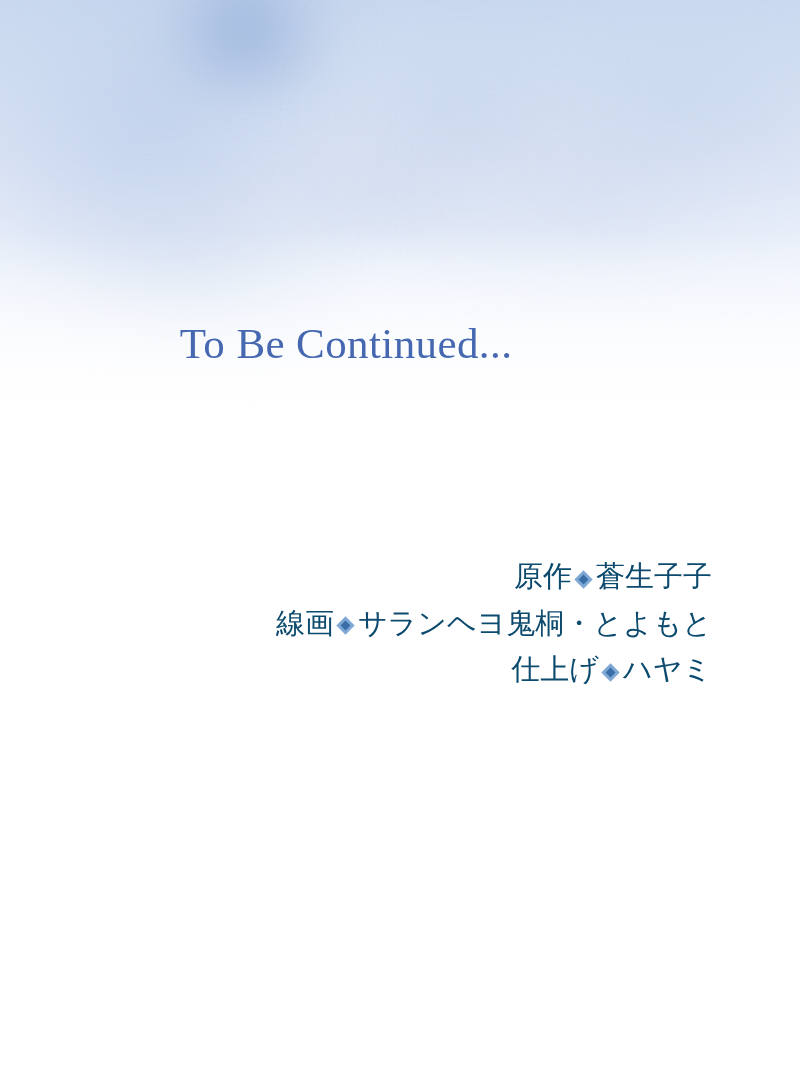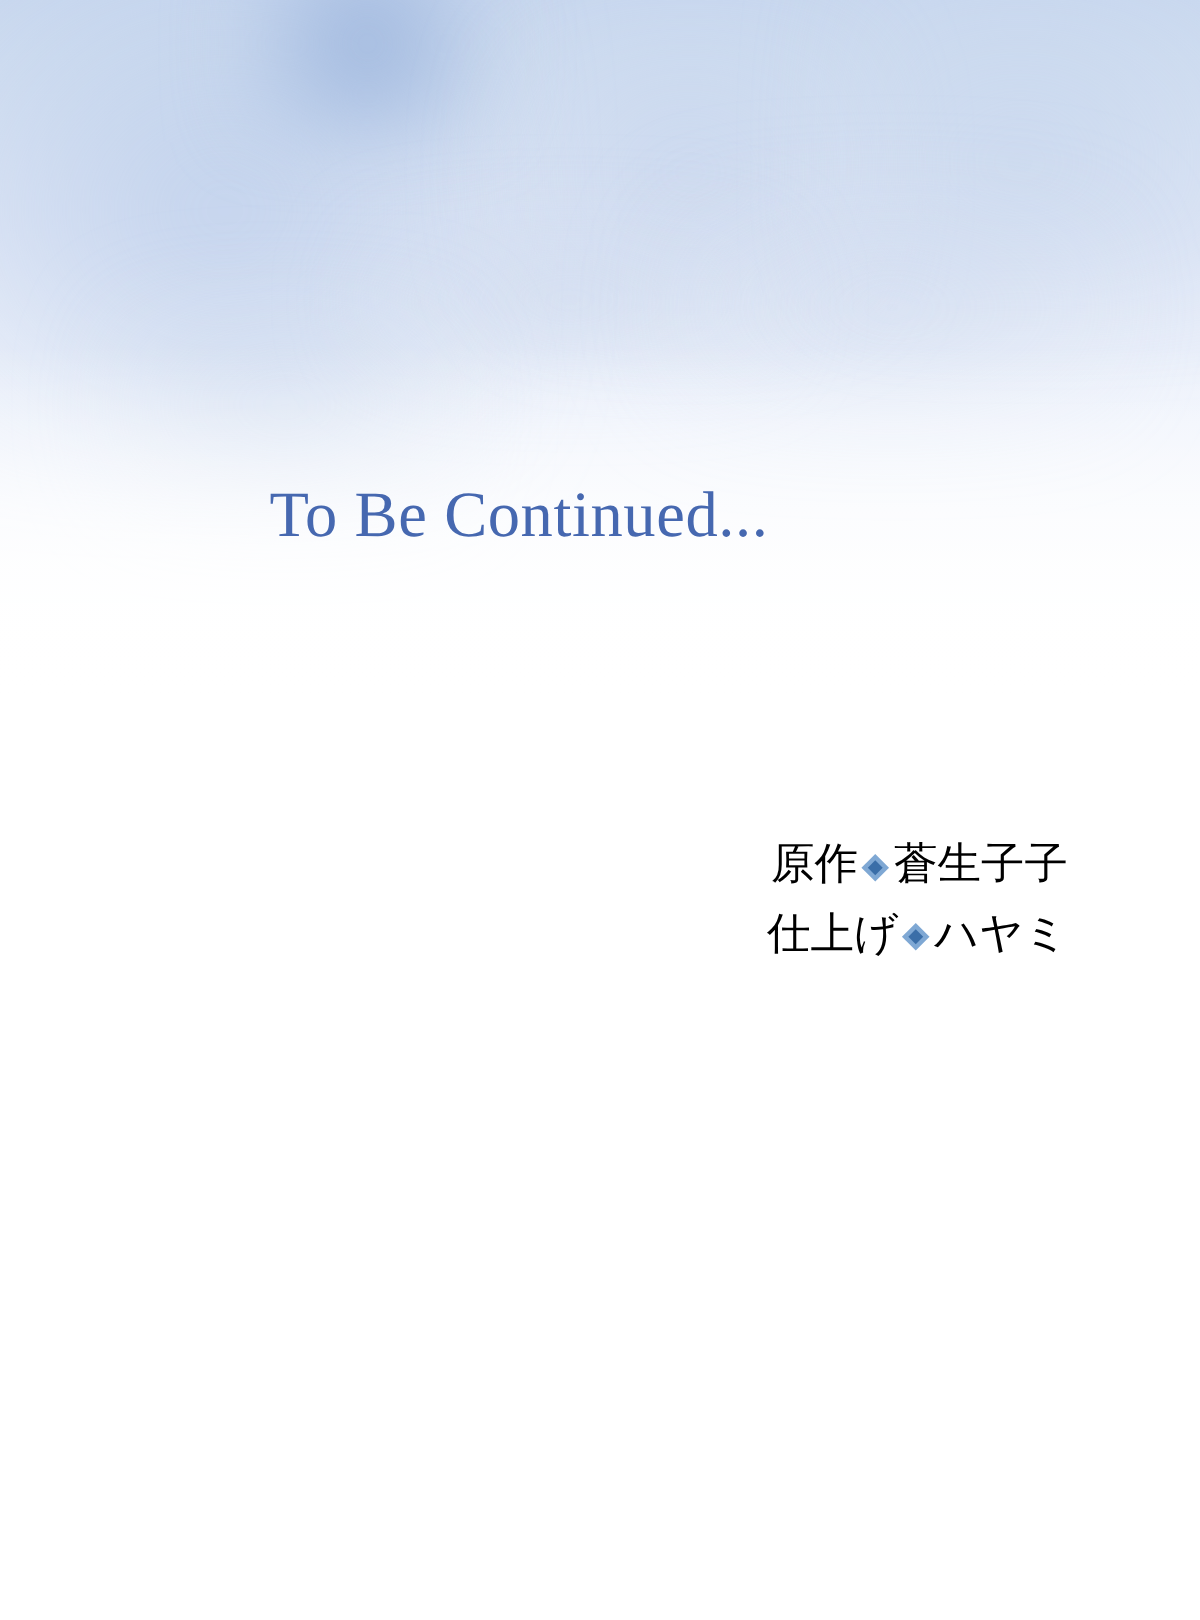--- a/index.html
+++ b/index.html
@@ -145,21 +145,21 @@
     position: absolute;
     left: 0;
     top: 553px;
     width: 712px;
     text-align: right;
   }
   .credit-line {
     font-family: "Liberation Sans", "DejaVu Sans", sans-serif;
     font-size: 29px;
     line-height: 46.5px;
-    color: #000000;
+    color: #0c4a6e;
     white-space: nowrap;
     font-weight: 400;
   }
   .credit-role { }
   .credit-name { }
   .credit-sep {
     display: inline-block;
     position: relative;
     width: 22px;
     height: 29px;
@@ -206,20 +206,23 @@
     <span class="tbc-text">To Be Continued...</span>
   </div>
 
   <div class="credits">
 
     <div class="credit-line">
       <span class="credit-role">原作</span><span class="credit-sep"></span><span class="credit-name">蒼生子子</span>
     </div>
 
 
+    <div class="credit-line">
+      <span class="credit-role">線画</span><span class="credit-sep"></span><span class="credit-name">サランヘヨ鬼桐・とよもと</span>
+    </div>
 
 
 
     <div class="credit-line">
       <span class="credit-role">仕上げ</span><span class="credit-sep"></span><span class="credit-name">ハヤミ</span>
     </div>
 
   </div>
 
 </div>

